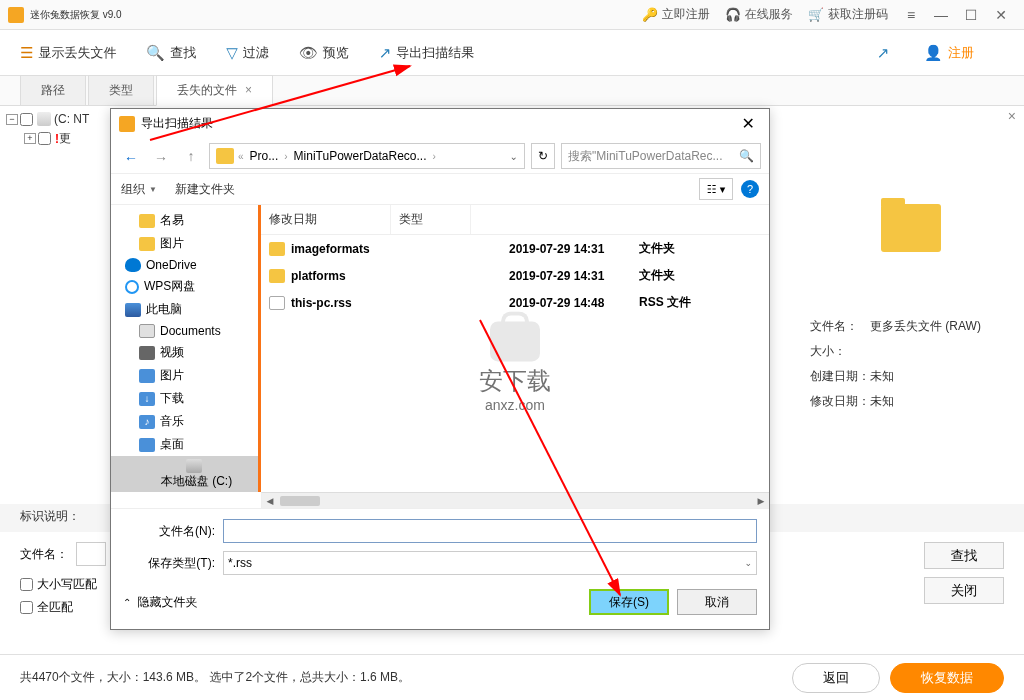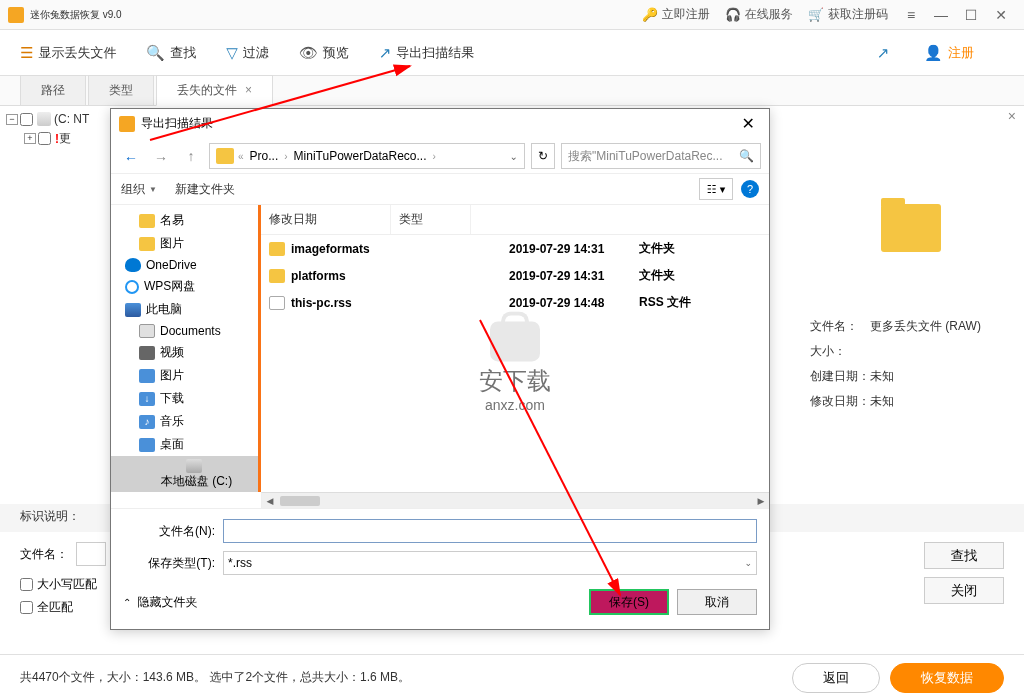--- a/index.html
+++ b/index.html
@@ -138,21 +138,21 @@
 .dlg-bottom { border-top: 1px solid #eee; padding: 10px 12px 4px; }
 .dlg-bottom .frow { display: flex; align-items: center; margin-bottom: 8px; }
 .dlg-bottom .flabel { width: 100px; text-align: right; padding-right: 8px; font-size: 12px; }
 .dlg-bottom .finput { flex: 1; height: 24px; border: 1px solid #7a9cc6; padding: 0 4px; font-size: 12px; }
 .dlg-bottom .fselect { flex: 1; height: 24px; border: 1px solid #ccc; padding: 0 4px; font-size: 12px; display: flex; align-items: center; justify-content: space-between; cursor: pointer; }
 .dlg-bottom .actions { display: flex; align-items: center; padding: 6px 0 10px; }
 .dlg-bottom .hide-folders { display: flex; align-items: center; font-size: 12px; cursor: pointer; }
 .dlg-bottom .hide-folders .chev { margin-right: 6px; font-size: 10px; }
 .dlg-bottom .aspacer { flex: 1; }
 .dlg-bottom .dbtn { width: 80px; height: 26px; border: 1px solid #aaa; background: #f0f0f0; margin-left: 8px; cursor: pointer; font-size: 12px; }
-.dlg-bottom .dbtn.primary { border: 2px solid #22c55e; background: #be185d; }
+.dlg-bottom .dbtn.primary { border: 2px solid #84cc16; background: #7dd3fc; }
 
 .scrollbar-track { height: 16px; background: #f0f0f0; border-top: 1px solid #ddd; display: flex; align-items: center; }
 .scrollbar-track .sb-btn { width: 16px; height: 14px; display: flex; align-items: center; justify-content: center; font-size: 9px; color: #666; cursor: pointer; }
 .scrollbar-track .sb-thumb { width: 40px; height: 10px; background: #ccc; border-radius: 2px; margin-left: 2px; }
 </style>
 </head>
 <body>
 
 <div class="titlebar">
   <div class="app-icon"></div>

